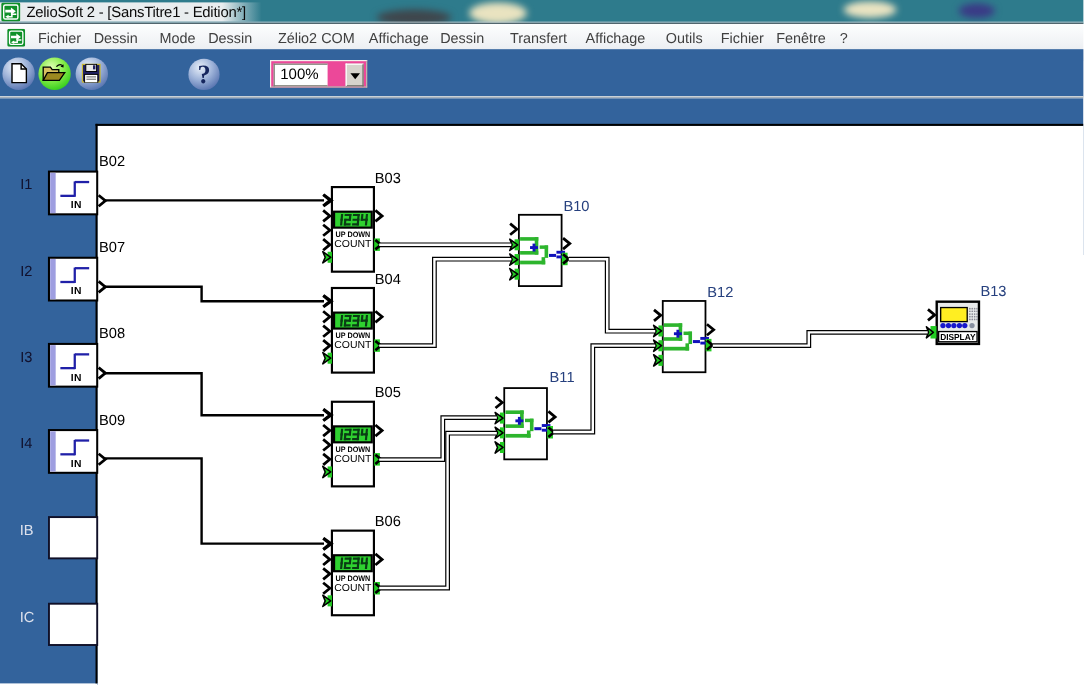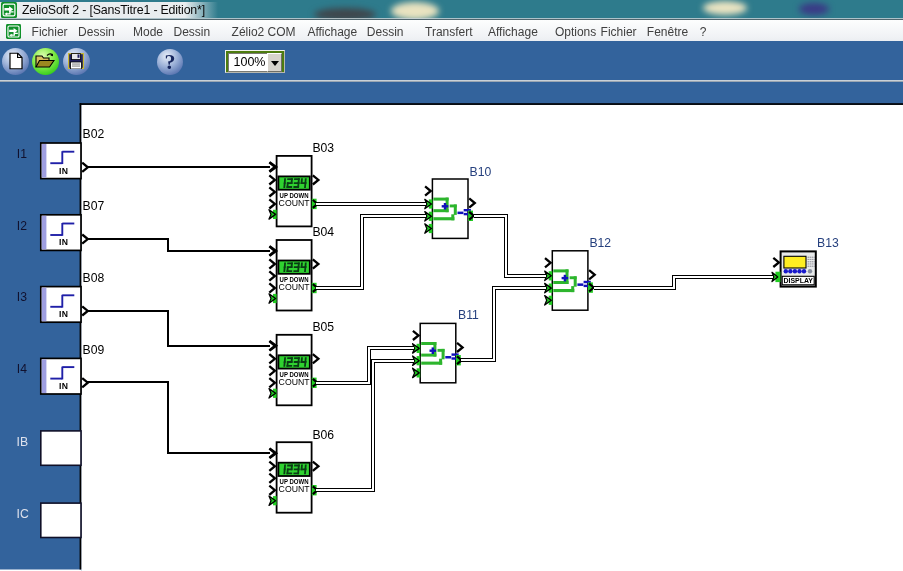--- a/index.html
+++ b/index.html
@@ -11,21 +11,21 @@
 #tline2 { position:absolute; left:0; top:18.7px; width:903px; height:0.8px; background:#51666E; }
 #ttext { position:absolute; left:22px; top:3.2px; font-size:12.4px; color:#0A0A0A; letter-spacing:-0.2px; }
 #menu { position:absolute; left:0; top:20px; width:903px; height:31px;
   background:linear-gradient(#FDFEFE 0%, #F0F2F5 55%, #DFE4EA 100%); font-size:12px; color:#404040; }
 #toolbar { position:absolute; left:0; top:41.4px; width:903px; height:38.6px; background:#33639C; }
 #sep { position:absolute; left:0; top:80px; width:903px; height:2px; background:#9AA6B2; border-top:1px solid #C9D1D8; }
 .sph { position:absolute; border-radius:50%; width:27px; height:27px; top:6.5px; }
 .blue { background:radial-gradient(circle at 38% 28%, #E8EFF9 0%, #9DB2D8 42%, #5F7AB4 76%, #4A5F96 100%); }
 .green { background:radial-gradient(circle at 40% 30%, #DFFFB2 0%, #86EC4A 42%, #37CE1E 78%, #27AE14 100%); }
 .icn { position:absolute; left:50%; top:50%; transform:translate(-50%,-50%); }
-#combo { position:absolute; left:225px; top:8.5px; width:60px; height:23.5px; background:#4d7c0f;
+#combo { position:absolute; left:225px; top:8.5px; width:81px; height:23.5px; background:#ec4899;
   border:1.5px solid #F2F2EE; border-right-color:#B8B8B0; border-bottom-color:#B8B8B0; }
 #cfield { position:absolute; left:2px; top:2px; width:44.5px; height:19.5px; background:#fff;
   border:1px solid #7A7A72; border-right:none; font-size:12.5px; color:#000; padding:1.5px 0 0 4.5px; }
 #cbtn { position:absolute; right:2px; top:2px; width:15.5px; height:19.5px; background:#D6D3CC;
   border:1px solid #fff; border-right-color:#6E6E66; border-bottom-color:#6E6E66; }
 #cbtn:after { content:""; position:absolute; left:3px; top:7px; border:4.5px solid transparent; border-top:5.5px solid #000; }
 </style></head>
 <body>
 <div id="title">
  <div class="blob" style="left:314px;top:8px;width:62px;height:13px;background:#3F464C"></div>
@@ -47,21 +47,21 @@
 <div id="menu">
     <span style="position:absolute;left:31.6px;top:5px">Fichier</span>
     <span style="position:absolute;left:78.1px;top:5px">Dessin</span>
     <span style="position:absolute;left:133.0px;top:5px">Mode</span>
     <span style="position:absolute;left:173.5px;top:5px">Dessin</span>
     <span style="position:absolute;left:231.6px;top:5px">Zélio2 COM</span>
     <span style="position:absolute;left:307.4px;top:5px">Affichage</span>
     <span style="position:absolute;left:366.8px;top:5px">Dessin</span>
     <span style="position:absolute;left:425.0px;top:5px">Transfert</span>
     <span style="position:absolute;left:488.0px;top:5px">Affichage</span>
-    <span style="position:absolute;left:554.9px;top:5px">Options</span>
+    <span style="position:absolute;left:554.9px;top:5px">Outils</span>
     <span style="position:absolute;left:600.6px;top:5px">Fichier</span>
     <span style="position:absolute;left:646.8px;top:5px">Fenêtre</span>
     <span style="position:absolute;left:699.7px;top:5px">?</span>
   </div>
 <svg width="15" height="15" viewBox="0 0 16 16" style="position:absolute;left:6px;top:24px">
 <rect x="0" y="0" width="16" height="16" rx="1.5" fill="#0F9029"></rect>
 <rect x="2.1" y="2.1" width="11.8" height="11.8" rx="1.4" fill="none" stroke="#ffffff" stroke-width="1.2"></rect>
 <path d="M3.4,6.1 L8.1,6.1 L8.1,4.2 L12.2,7.3 L8.1,10.4 L8.1,8.5 L3.4,8.5 Z" fill="#ffffff"></path>
 <path d="M12.6,9.9 L8.9,9.9 L8.9,11.9 L5.8,11.9" fill="none" stroke="#ffffff" stroke-width="1.3"></path>
 <path d="M6.2,10.3 L3.4,11.9 L6.2,13.5 Z" fill="#ffffff"></path>

